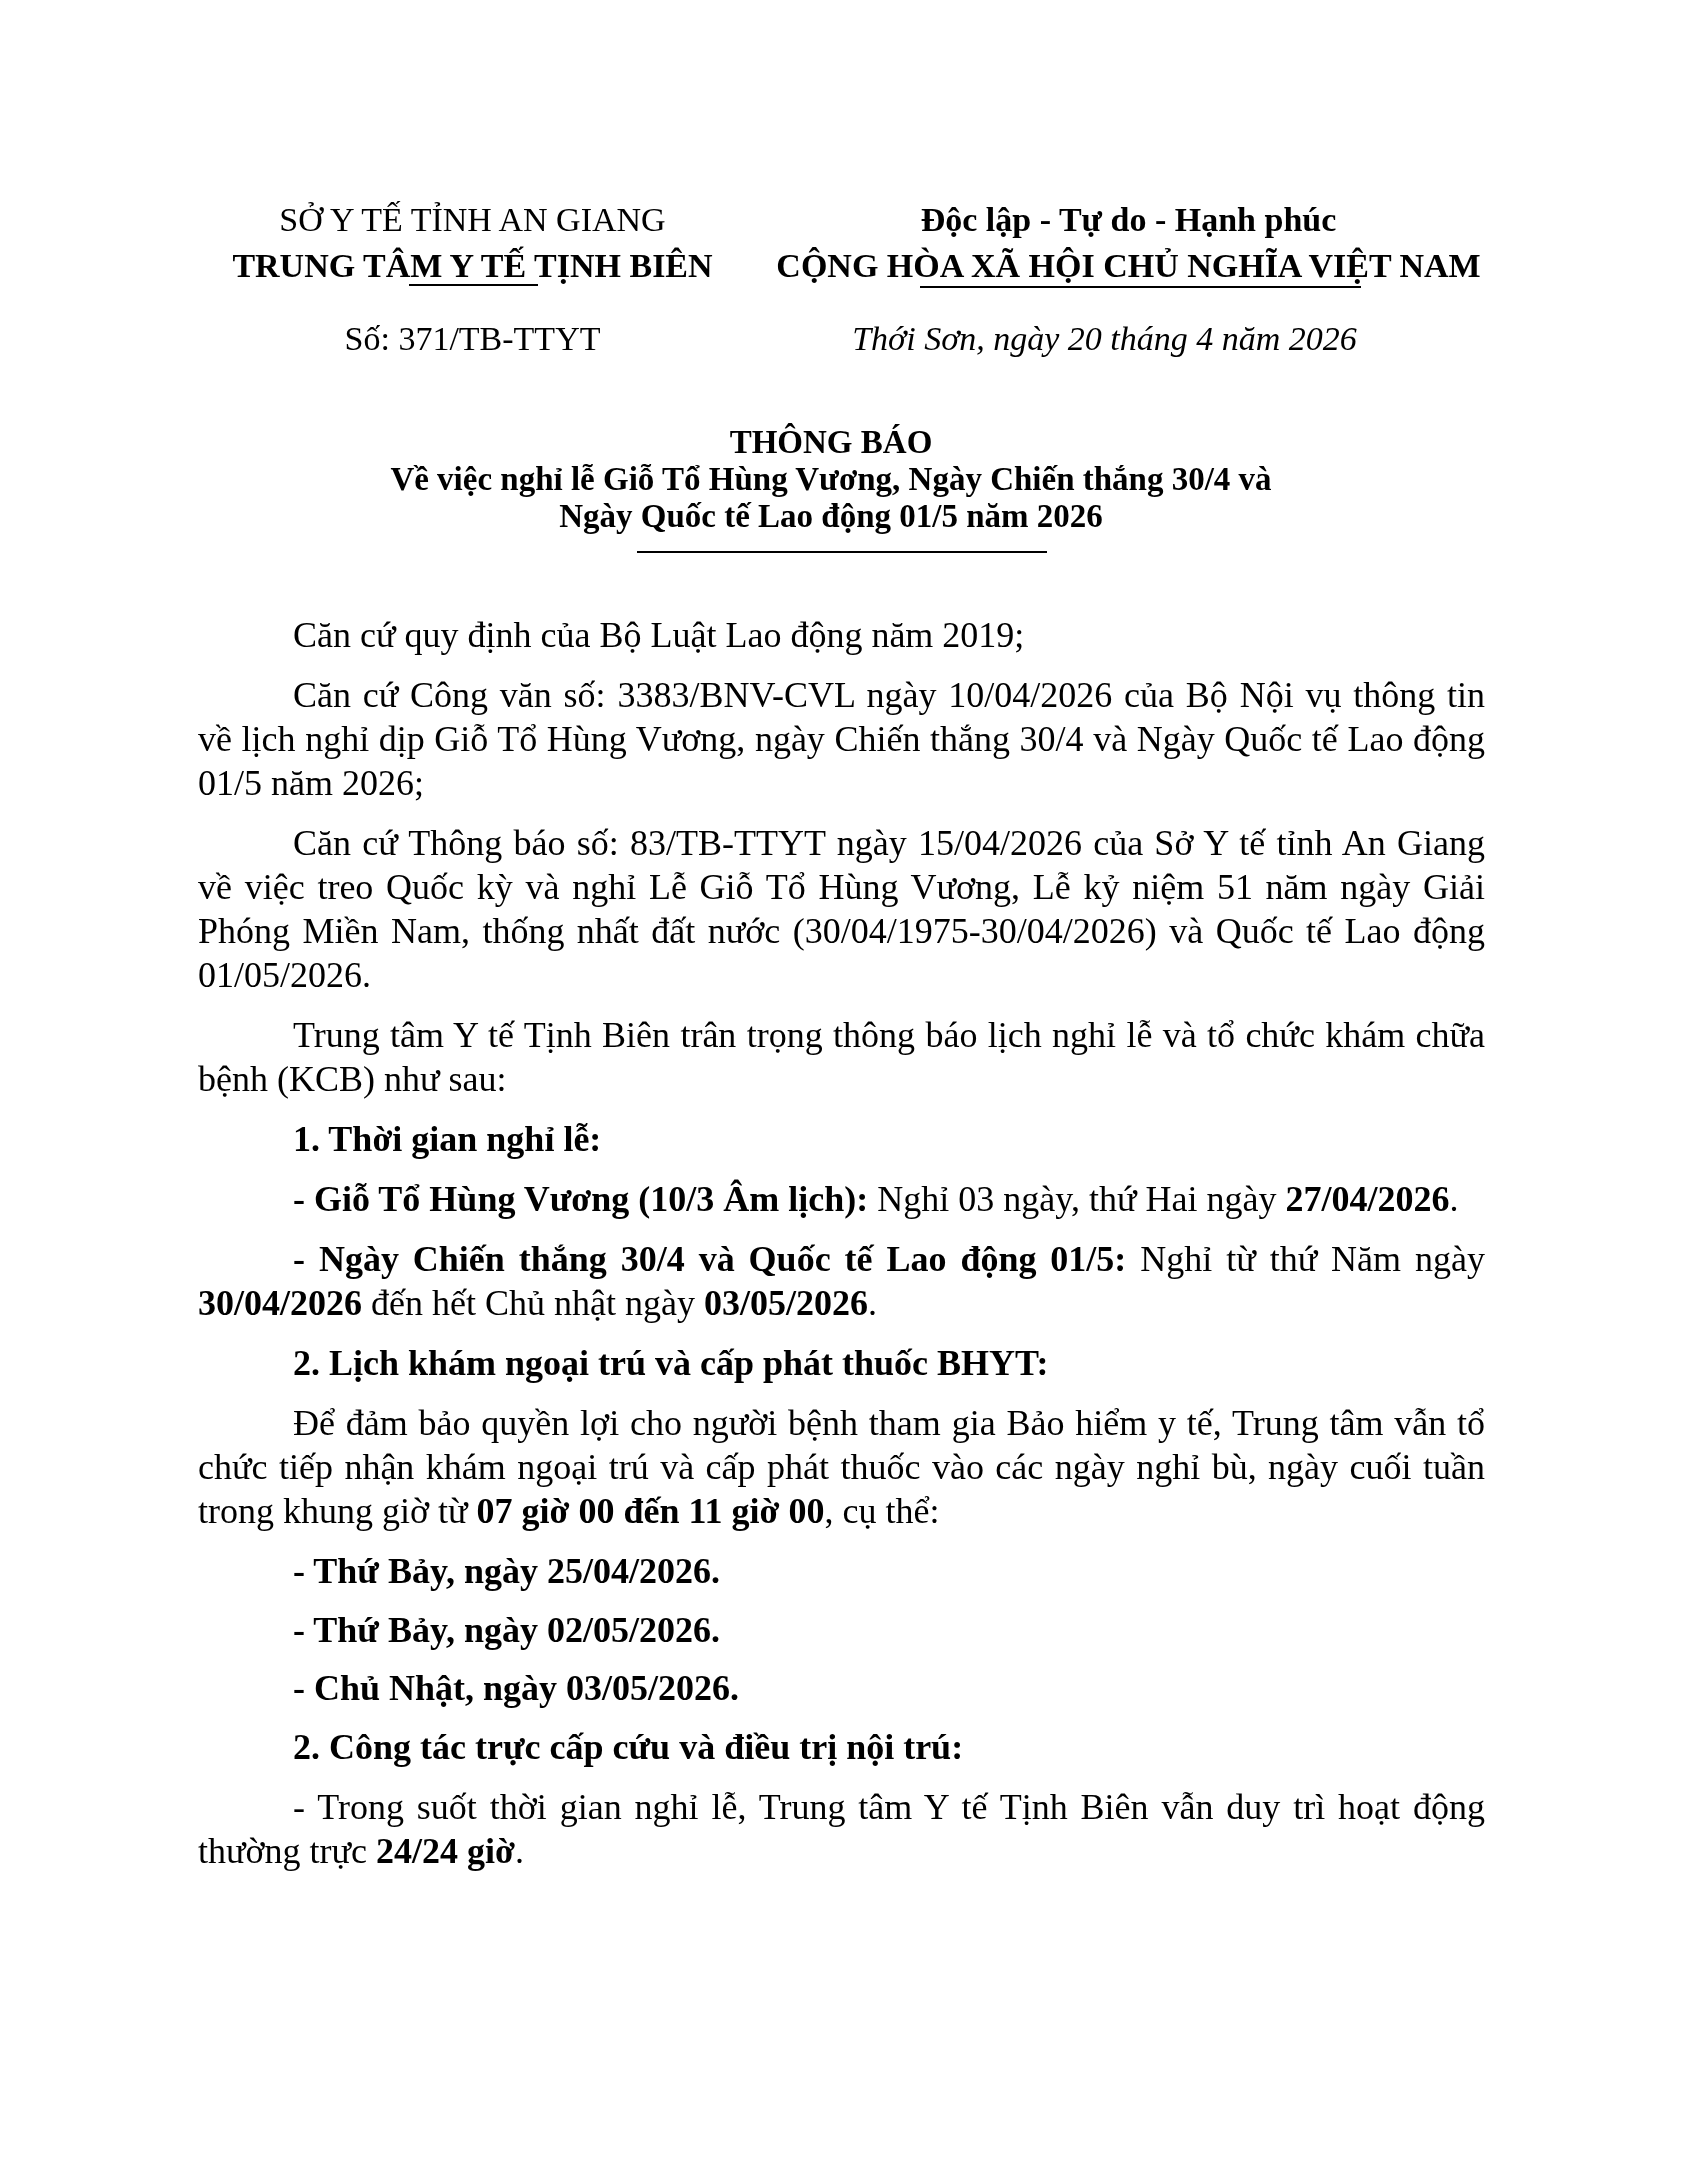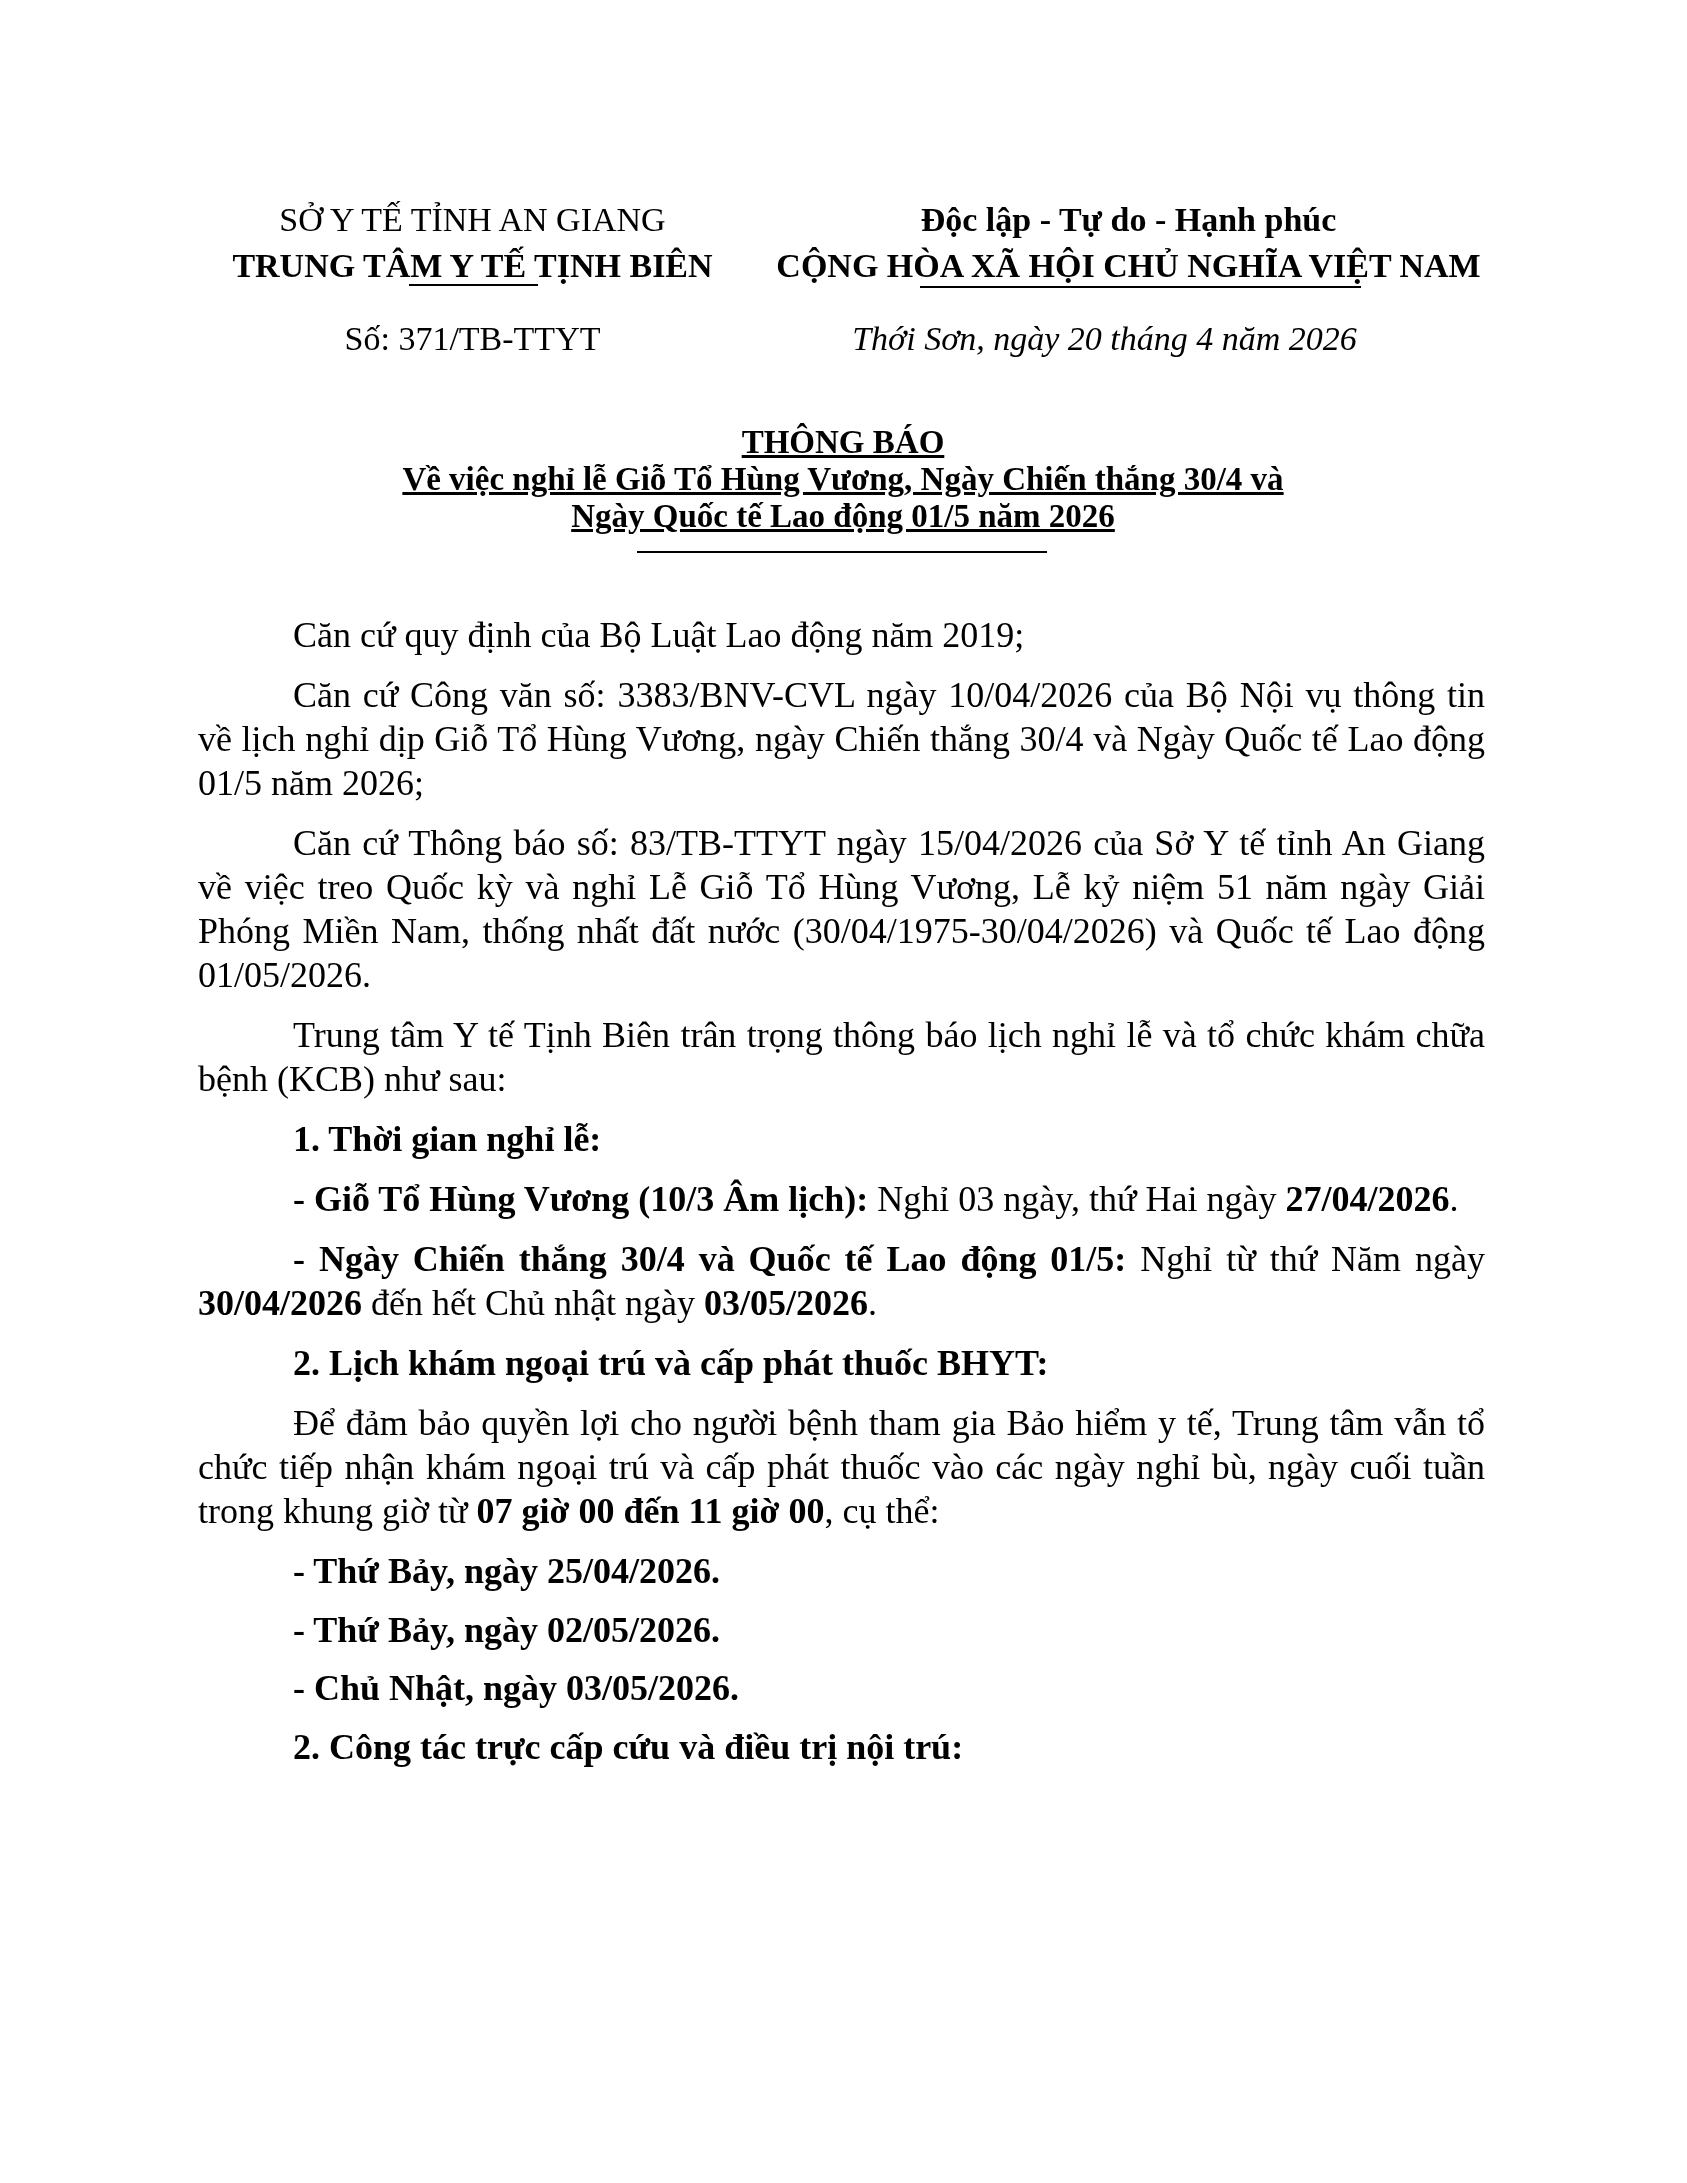--- a/index.html
+++ b/index.html
@@ -9,21 +9,21 @@
       color: #000000;
     }
     .hdr-left, .hdr-right { position: absolute; text-align: center; }
     .hdr-left { left: 198px; width: 549px; top: 197px; }
     .hdr-right { left: 748px; width: 761px; top: 197px; }
     .hdr-line { font-size: 34px; line-height: 46px; white-space: nowrap; }
     .bold { font-weight: bold; }
     .rule { position: absolute; height: 2px; background: #000; }
     .num { position: absolute; left: 198px; width: 549px; text-align: center; top: 316px; font-size: 34px; line-height: 46px; }
     .date { position: absolute; left: 724px; width: 761px; text-align: center; top: 316px; font-size: 34px; line-height: 46px; font-style: italic; }
-    .title-block { position: absolute; left: 198px; width: 1290px; top: 423px; text-align: center; font-weight: bold; text-decoration: underline; }
+    .title-block { position: absolute; left: 186px; width: 1290px; top: 423px; text-align: center; font-weight: bold; }
     .title-block .t1 { font-size: 33px; line-height: 38px; }
     .title-block .t2 { font-size: 33px; line-height: 37px; }
     .body { position: absolute; left: 198px; width: 1287px; top: 599px; font-size: 36px; line-height: 44px; margin-top: 14px; }
     .p { text-align: justify; text-indent: 95px; margin: 0 0 16px 0; }
     .p.gap-s { margin-bottom: 14.6px; }
     .b { font-weight: bold; }
   </style>
 </head>
 <body>
 
@@ -59,14 +59,15 @@
   <p class="p"><span class="b">- Giỗ Tổ Hùng Vương (10/3 Âm lịch):</span><span> Nghỉ 03 ngày, thứ Hai ngày </span><span class="b">27/04/2026</span><span>.</span></p>
   <p class="p"><span class="b">- Ngày Chiến thắng 30/4 và Quốc tế Lao động 01/5:</span><span> Nghỉ từ thứ Năm ngày </span><span class="b">30/04/2026</span><span> đến hết Chủ nhật ngày </span><span class="b">03/05/2026</span><span>.</span></p>
 
   <p class="p b">2. Lịch khám ngoại trú và cấp phát thuốc BHYT:</p>
   <p class="p"><span>Để đảm bảo quyền lợi cho người bệnh tham gia Bảo hiểm y tế, Trung tâm vẫn tổ chức tiếp nhận khám ngoại trú và cấp phát thuốc vào các ngày nghỉ bù, ngày cuối tuần trong khung giờ từ </span><span class="b">07 giờ 00 đến 11 giờ 00</span><span>, cụ thể:</span></p>
   <p class="p b gap-s">- Thứ Bảy, ngày 25/04/2026.</p>
   <p class="p b gap-s">- Thứ Bảy, ngày 02/05/2026.</p>
   <p class="p b gap-s">- Chủ Nhật, ngày 03/05/2026.</p>
 
   <p class="p b">2. Công tác trực cấp cứu và điều trị nội trú:</p>
+  <p class="p"><span>- Trong suốt thời gian nghỉ lễ, Trung tâm Y tế Tịnh Biên vẫn duy trì hoạt động thường trực </span><span class="b">24/24 giờ</span><span>.</span></p>
 </div>
 
 
 </body></html>

